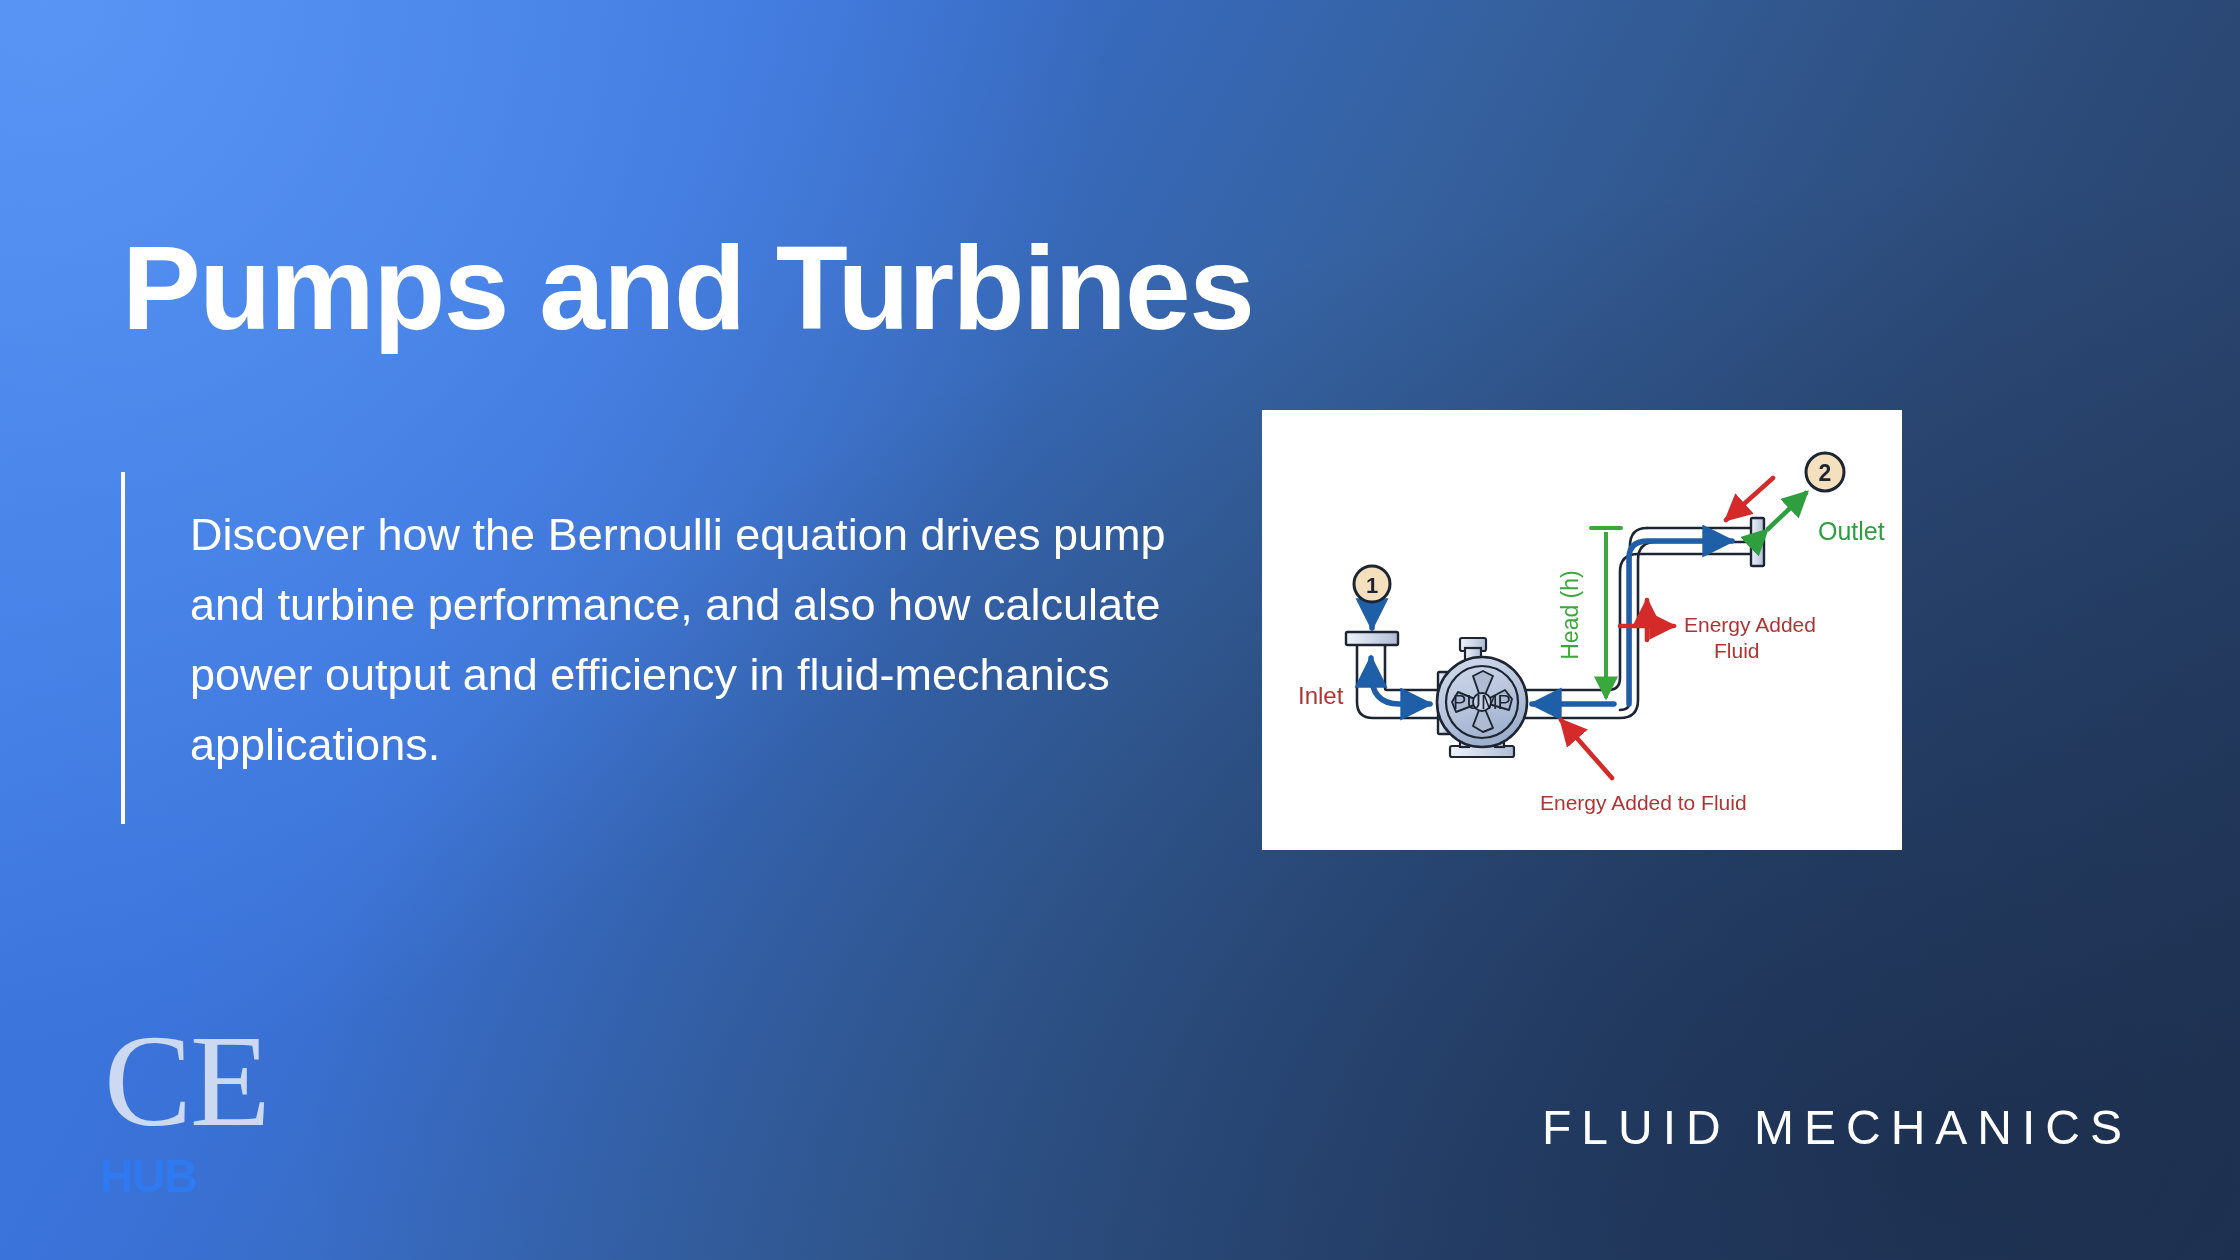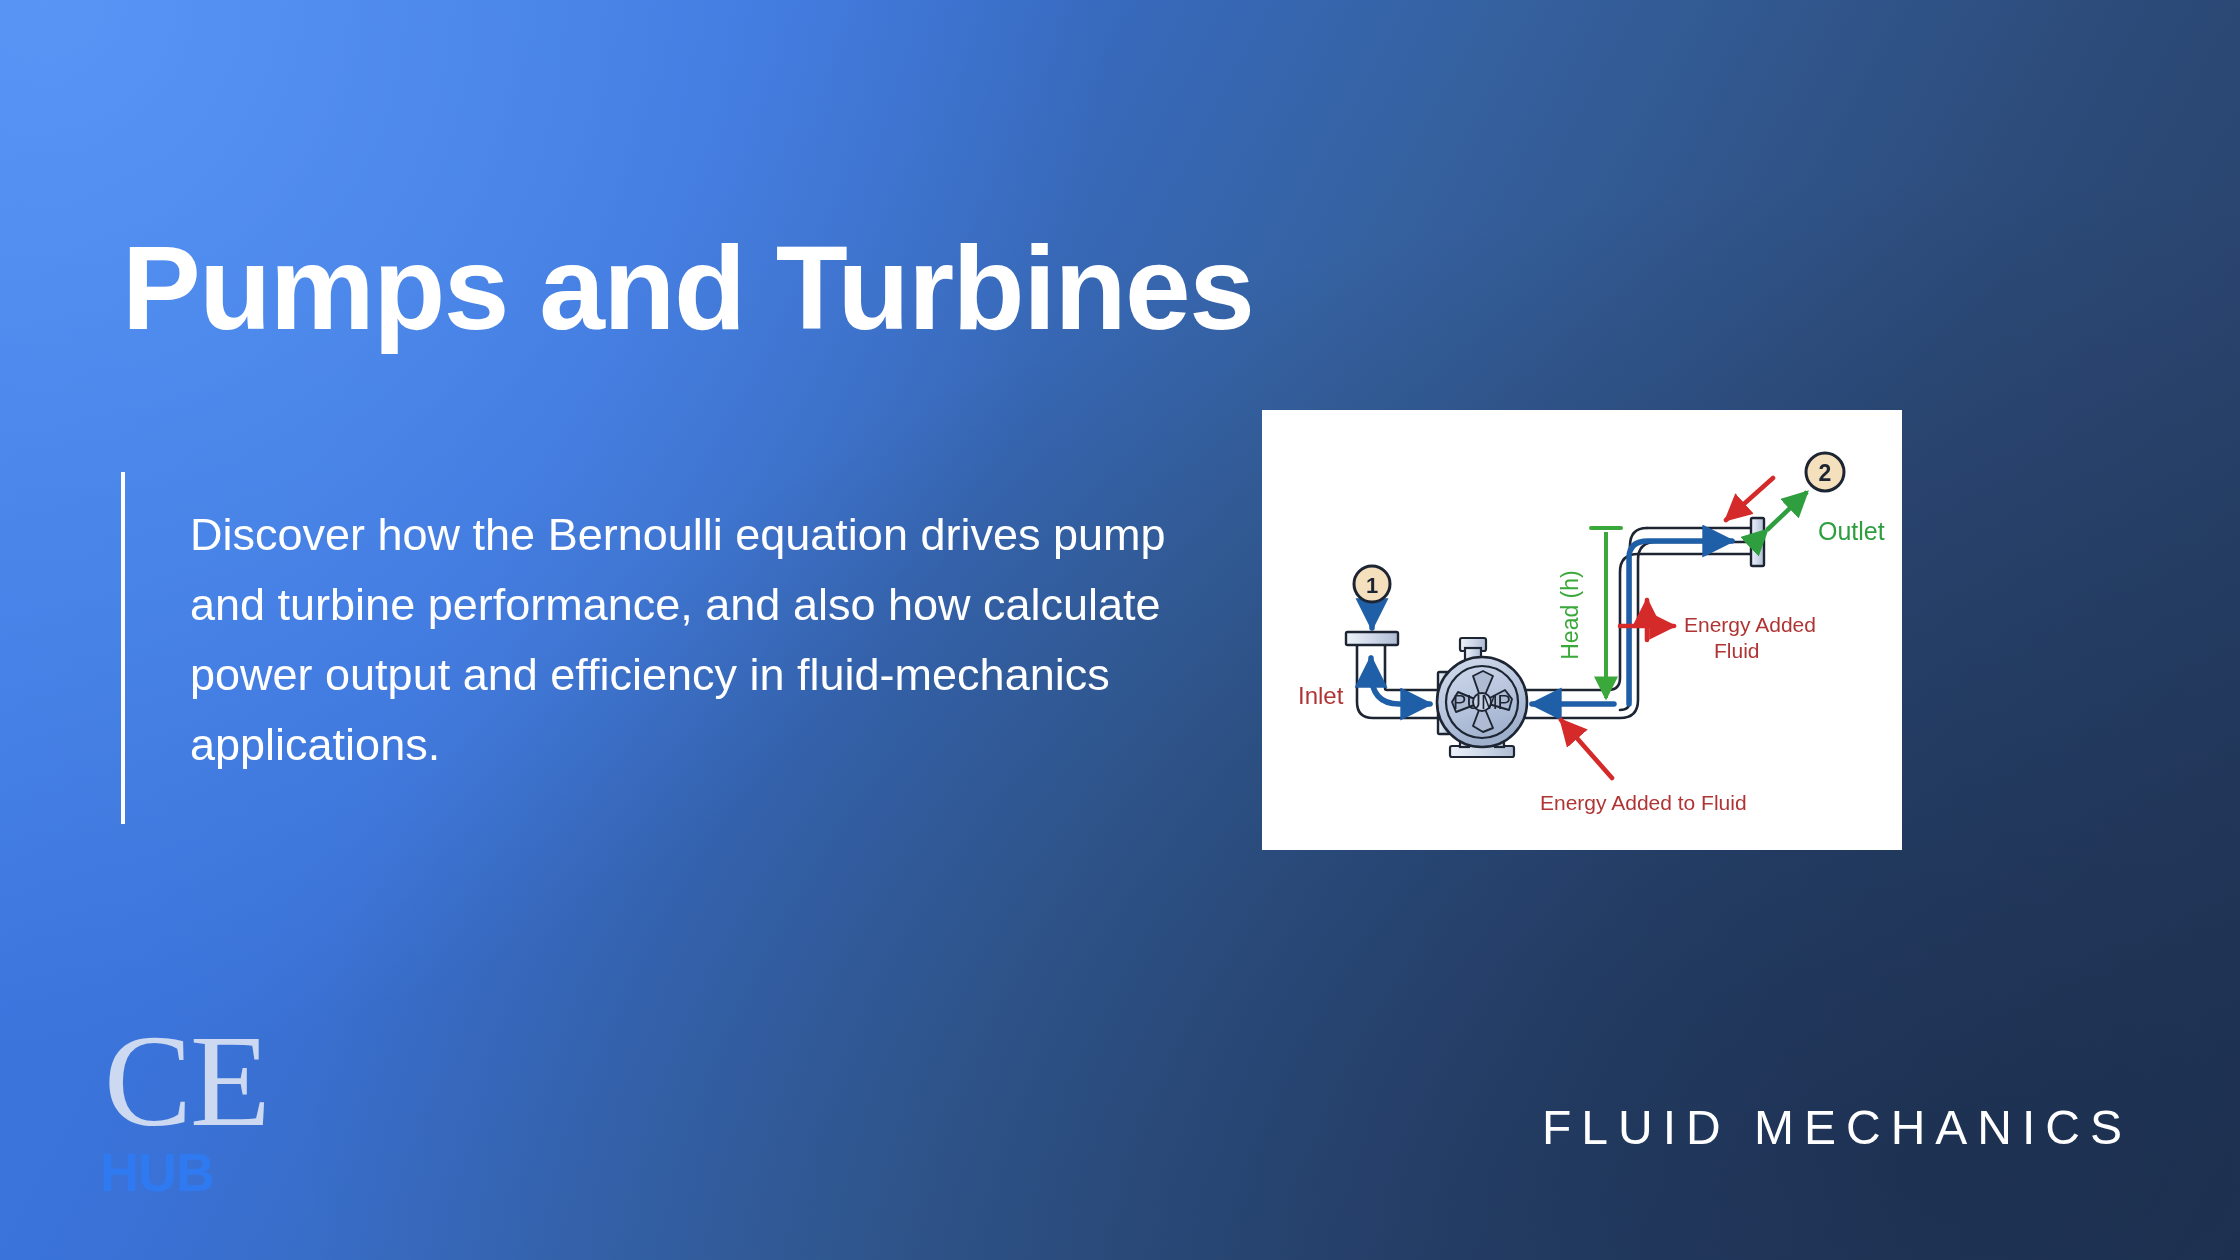--- a/index.html
+++ b/index.html
@@ -87,26 +87,27 @@
   }
   .logo-ce {
     font-family: "Liberation Serif", serif;
     font-size: 132px;
     line-height: 0.98;
     color: #ccd9f0;
     font-weight: 400;
     letter-spacing: -2px;
   }
   .logo-hub {
-    font-size: 54px;
+    font-size: 46px;
     line-height: 1;
     font-weight: 700;
     color: #2f7af0;
     letter-spacing: -1px;
     margin-left: -4px;
+    margin-top: 8px;
     text-align: center;
   }
 
   
   .footer-label {
     position: absolute;
     right: 108px;
     top: 1100px;
     font-size: 48px;
     letter-spacing: 10px;

